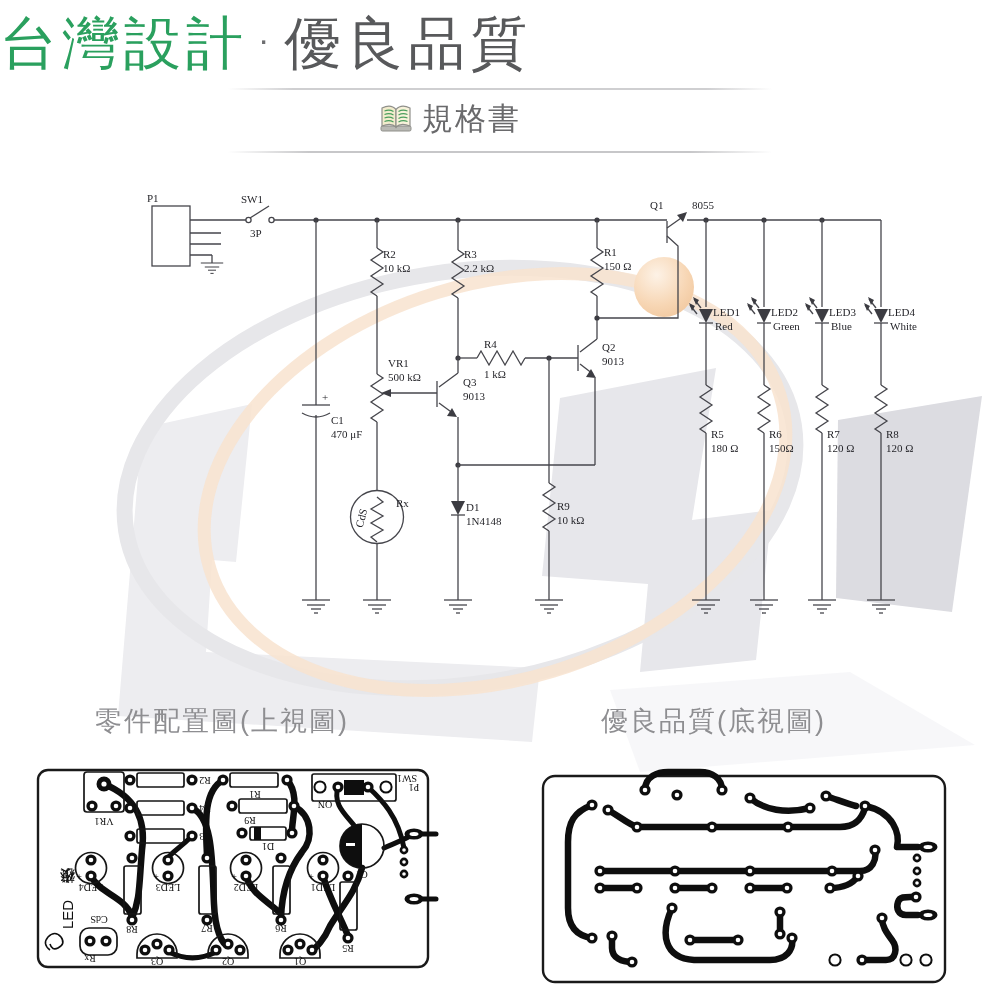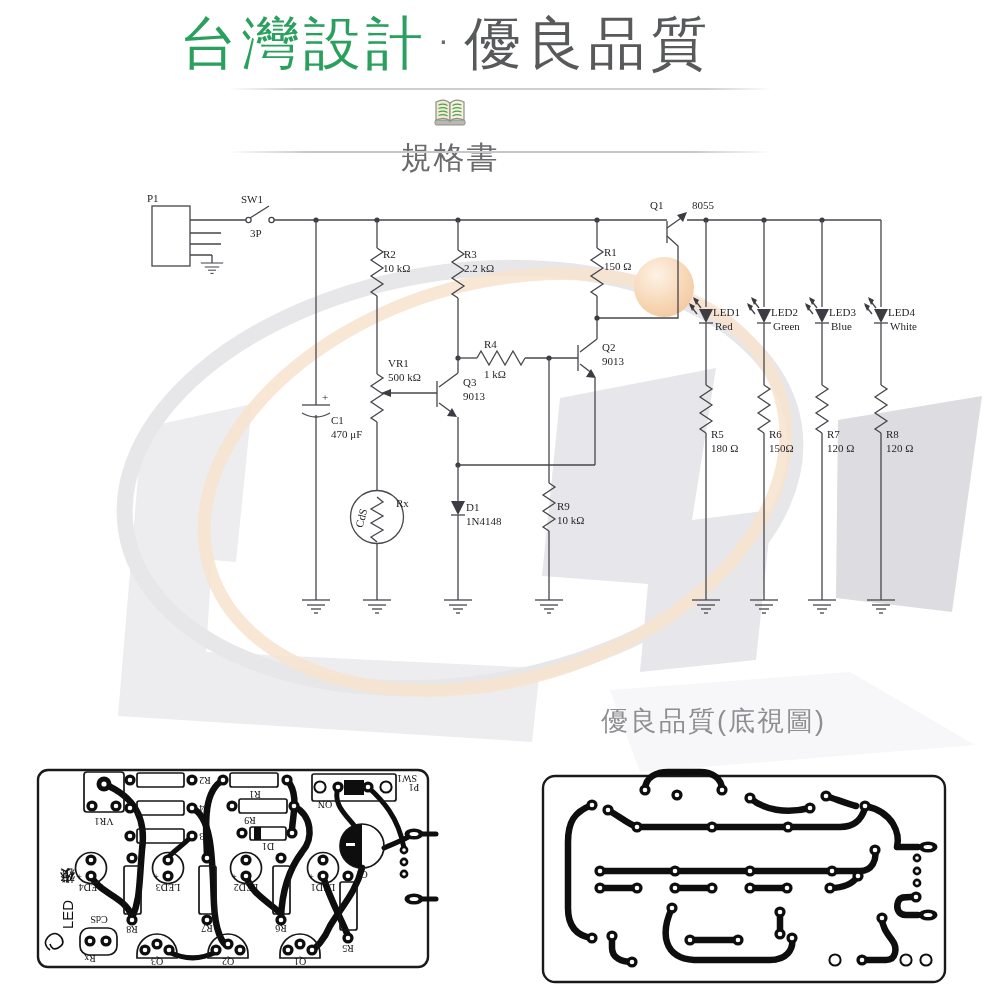--- a/index.html
+++ b/index.html
@@ -1,27 +1,27 @@
 <!DOCTYPE html>
 <html><head>
 <meta charset="utf-8">
 <style>
   html,body{margin:0;padding:0;}
   body{width:1000px;height:1000px;background:#ffffff;overflow:hidden;position:relative;
        font-family:"Liberation Sans","DejaVu Sans",sans-serif;}
   #stage{position:absolute;left:0;top:0;width:1000px;height:1000px;}
   
-  .title{position:absolute;left:0;top:6px;width:892px;text-align:center;
+  .title{position:absolute;left:0;top:6px;width:892px;text-align:left;
          font-size:57px;letter-spacing:5px;font-weight:500;white-space:nowrap;}
   .title .g{color:#2aa05e;}
   .title .sep{color:#6d6e70;font-size:34px;vertical-align:12px;margin:0 10px;}
   .title .k{color:#58595b;}
   .divider1{position:absolute;left:228px;top:88px;width:544px;height:2px;
             background:linear-gradient(90deg,rgba(190,190,192,0),#cfcfd1 12%,#cfcfd1 88%,rgba(190,190,192,0));}
-  .subtitle{position:absolute;left:0;top:98px;width:900px;display:flex;align-items:center;justify-content:center;gap:9px;flex-direction:column;}
+  .subtitle{position:absolute;left:0;top:98px;width:900px;display:flex;align-items:center;justify-content:center;gap:9px;}
   .subtitle .txt{font-size:31px;color:#6a6a6c;letter-spacing:2px;}
   .divider2{position:absolute;left:228px;top:151px;width:544px;height:2px;
             background:linear-gradient(90deg,rgba(190,190,192,0),#c7c7c9 15%,#c7c7c9 85%,rgba(190,190,192,0));}
   
   .caption{position:absolute;font-size:27px;color:#8e8e91;letter-spacing:2px;white-space:nowrap;}
   .cap-l{left:95px;top:703px;}
   .cap-r{left:601px;top:703px;}
   
   .w{stroke:#46464c;stroke-width:1.3;fill:none;}
   .d{fill:#3c3c42;}
@@ -495,15 +495,16 @@
       <path d="M3,4 C9,1 14,2 17,5.5 L17,23 C14,20 9,19.5 3,22 Z" fill="#f2eccd" stroke="#8f8f8a" stroke-width="1.2"></path>
       <path d="M31,4 C25,1 20,2 17,5.5 L17,23 C20,20 25,19.5 31,22 Z" fill="#f7f2da" stroke="#8f8f8a" stroke-width="1.2"></path>
       <path d="M5.5,7 C9,5.5 12,6 14.5,7.5 M5.5,10.5 C9,9 12,9.5 14.5,11 M5.5,14 C9,12.5 12,13 14.5,14.5 M5.5,17.5 C9,16 12,16.5 14.5,18" stroke="#4a9e5c" stroke-width="1.1" fill="none"></path>
       <path d="M19.5,7.5 C22,6 25,5.5 28.5,7 M19.5,11 C22,9.5 25,9 28.5,10.5 M19.5,14.5 C22,13 25,12.5 28.5,14 M19.5,18 C22,16.5 25,16 28.5,17.5" stroke="#4a9e5c" stroke-width="1.1" fill="none"></path>
     </svg>
     <span class="txt">規格書</span>
   </div>
   <div class="divider2"></div>
 
   
+  <div class="caption cap-l">零件配置圖(上視圖)</div>
   <div class="caption cap-r">優良品質(底視圖)</div>
 
 </div>
 
 </body></html>

